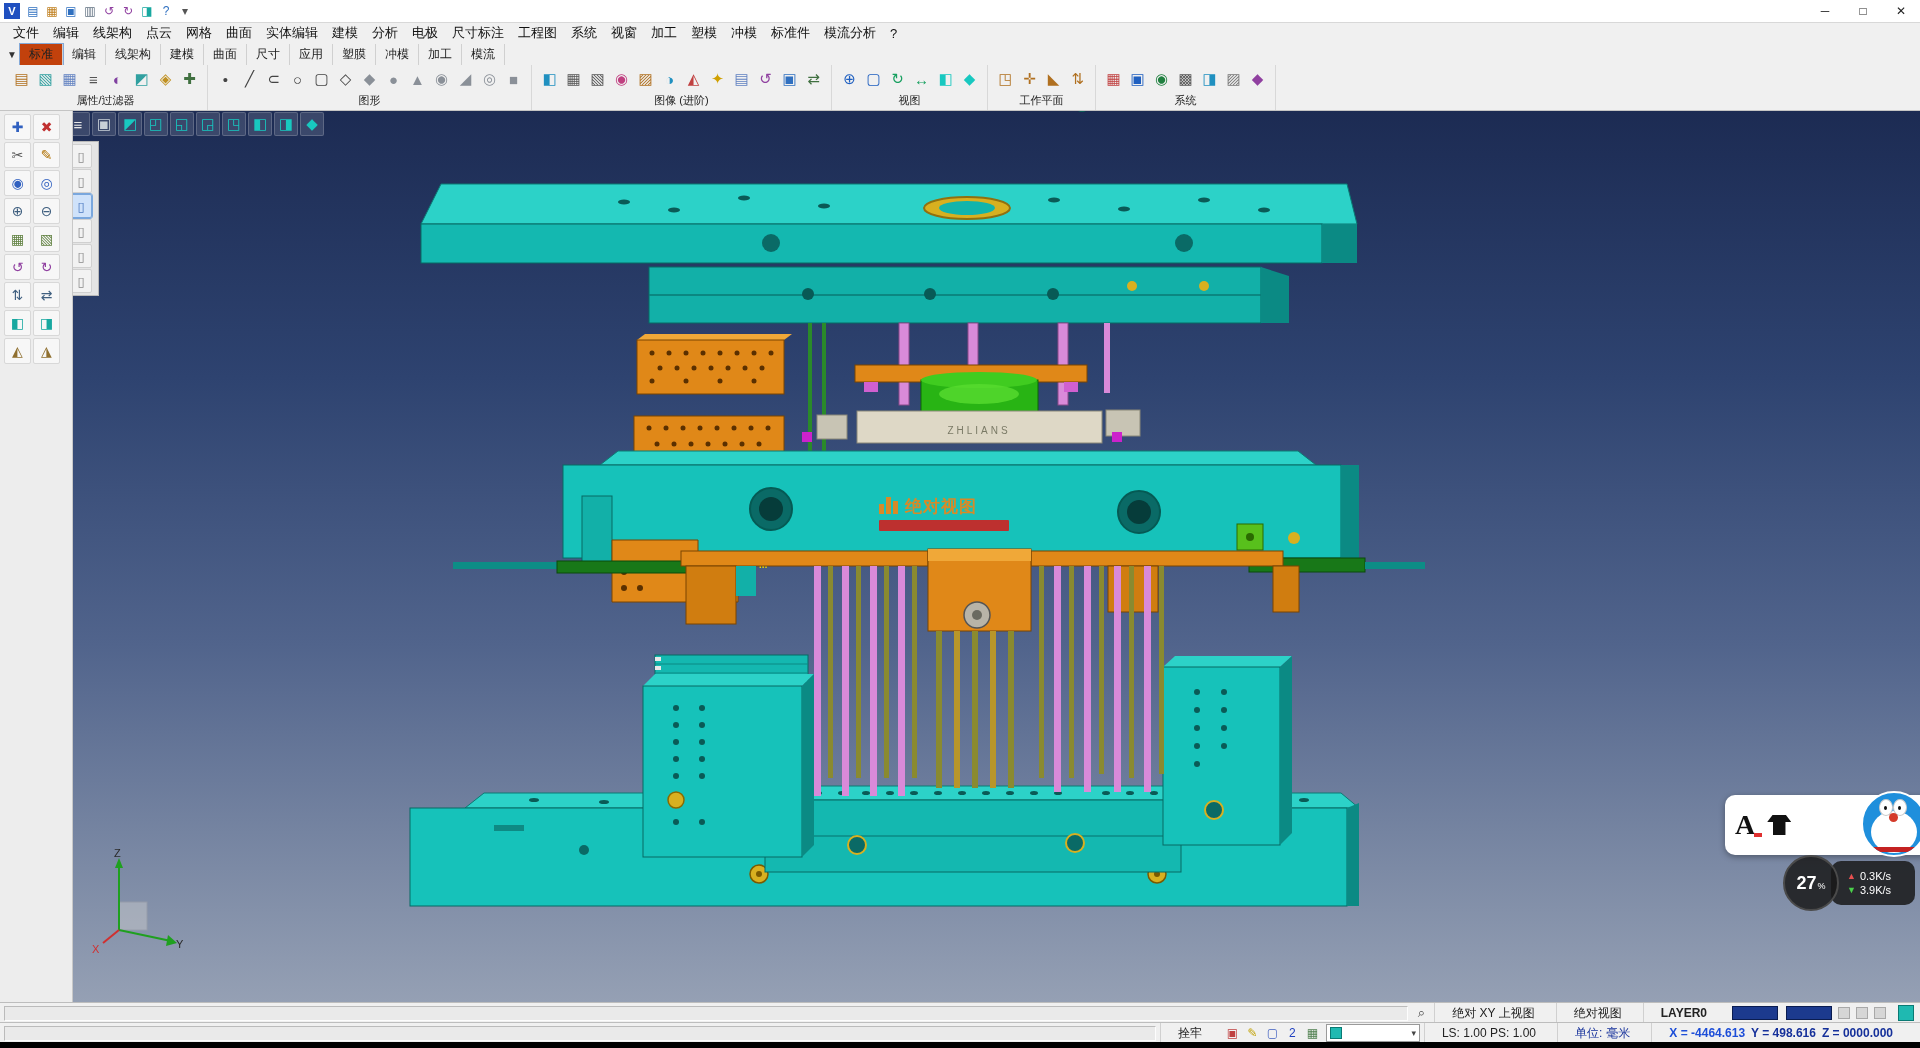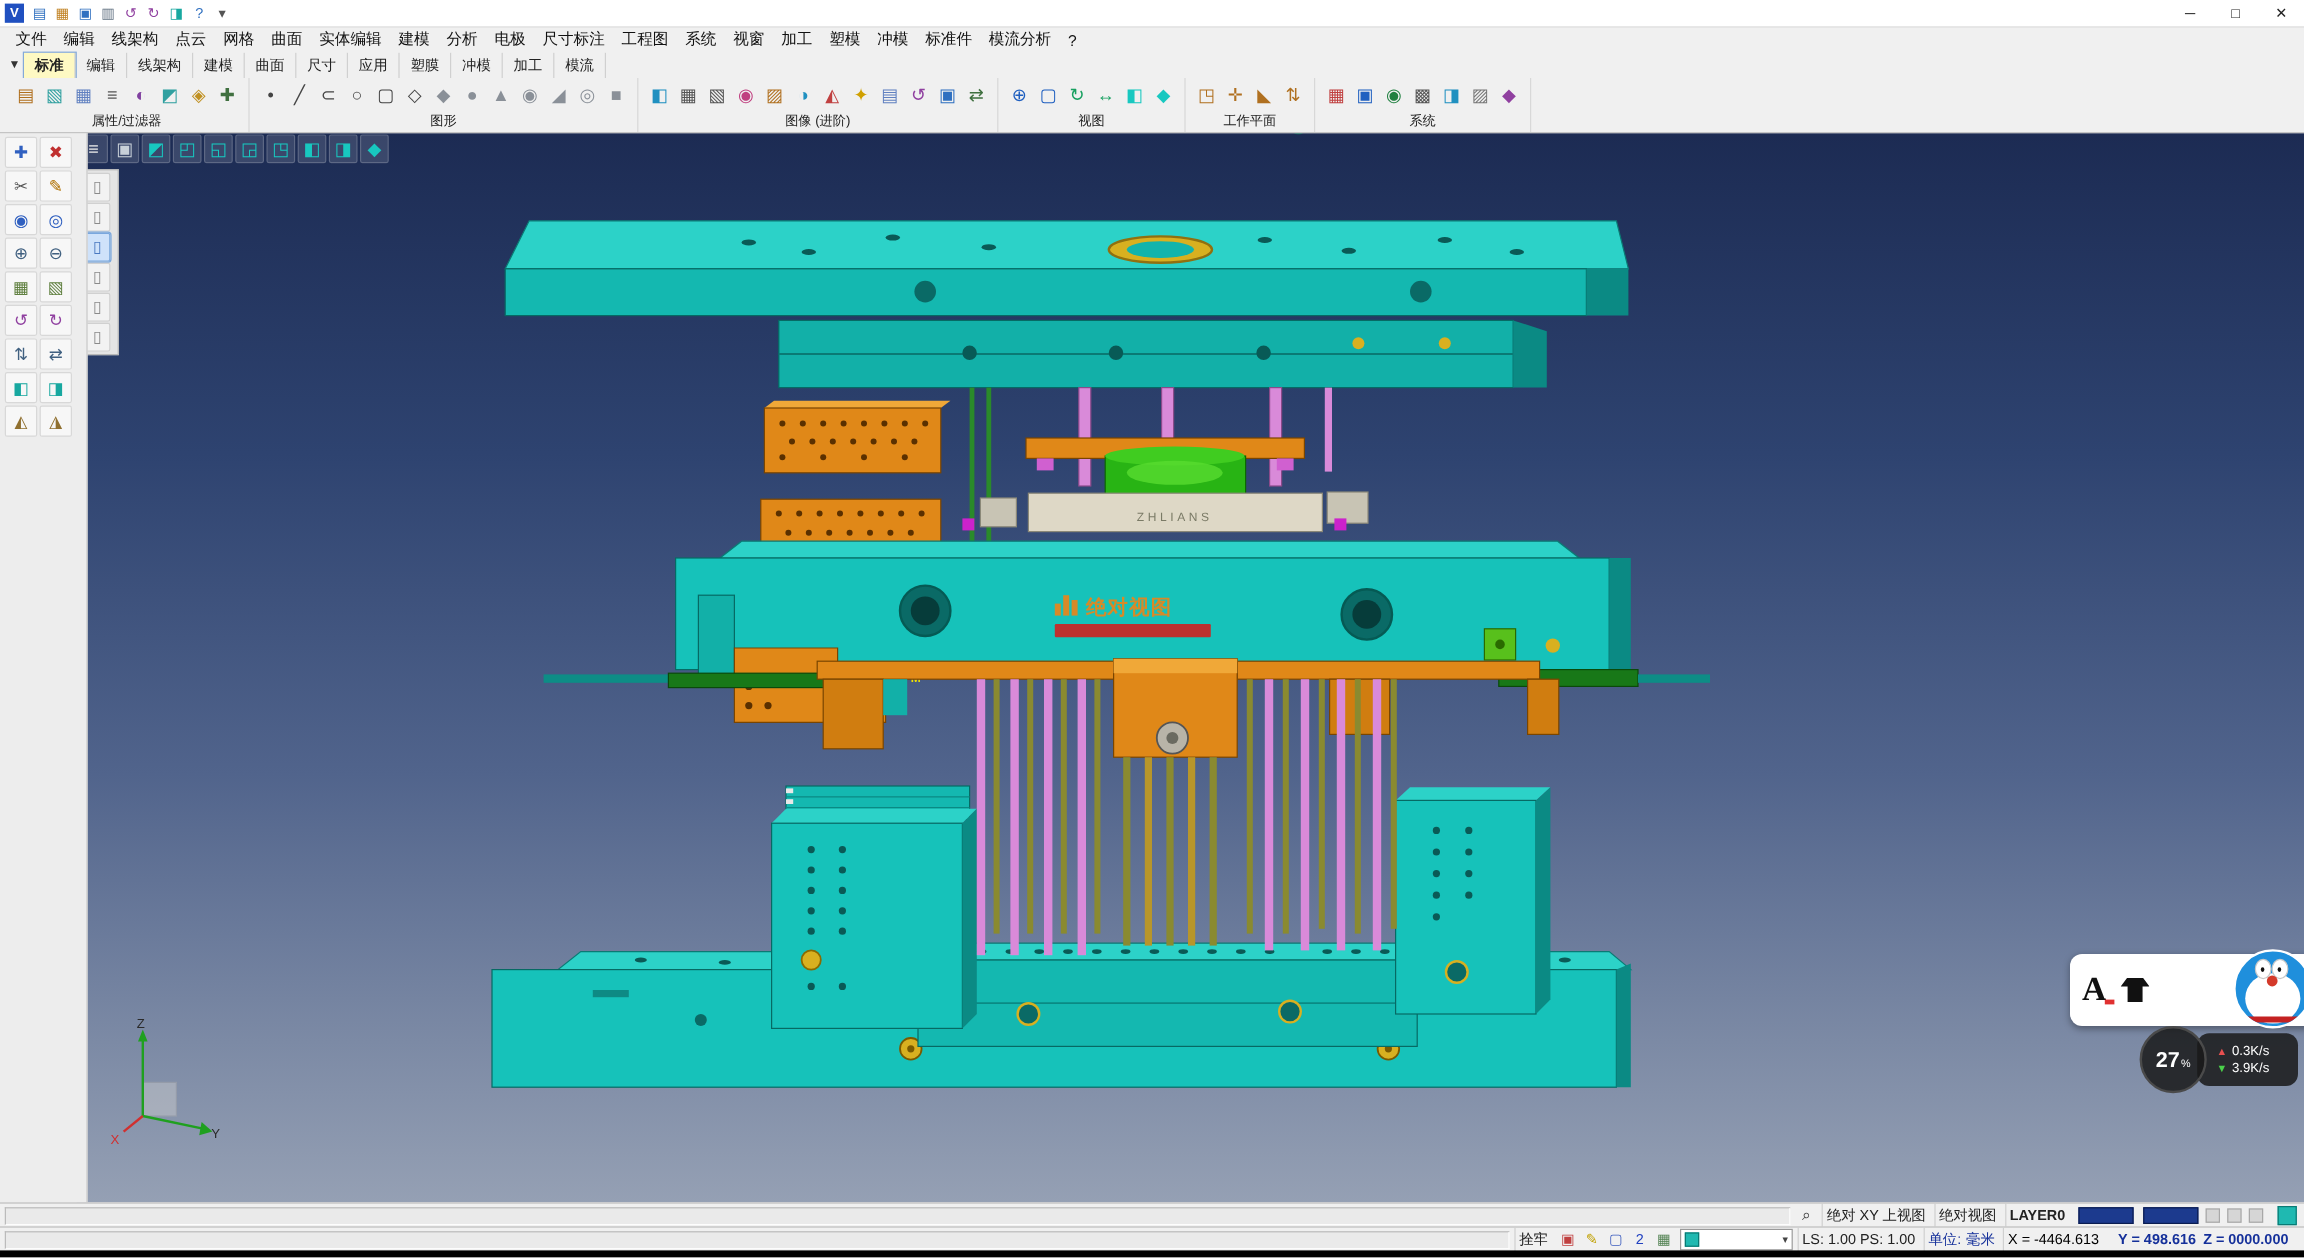--- a/index.html
+++ b/index.html
@@ -24,21 +24,21 @@
   
   .menubar{position:absolute;top:22px;left:0;right:0;height:22px;background:#f0f0f0;display:flex;
            align-items:center;padding-left:6px;font-size:13px;z-index:9}
   .menu-item{padding:2px 7px;color:#111;white-space:nowrap}
 
   
   .tabbar{position:absolute;top:44px;left:0;right:0;height:21px;background:#f0f0f0;display:flex;
           align-items:center;padding-left:4px;font-size:12px;border-bottom:1px solid #dcdcdc;z-index:9}
   .tab-caret{width:16px;text-align:center;color:#333;font-size:10px}
   .tab{padding:2px 9px;border-right:1px solid #d0d0d0;color:#222;white-space:nowrap}
-  .tab.active{background:#fef9c3;outline:1px solid #84a9d8;font-weight:bold}
+  .tab.active{background:#c2410c;outline:1px solid #84a9d8;font-weight:normal}
 
   
   .toolbar{position:absolute;top:65px;left:0;right:0;height:45px;background:#f0f0f0;
            border-bottom:1px solid #c4c4c4;display:flex;align-items:stretch;padding-left:4px;z-index:9}
   .tb-group{display:flex;flex-direction:column;justify-content:space-between;border-right:1px solid #d8d8d8;padding:2px 6px 0}
   .tb-icons{display:flex;gap:1px}
   .tb-icons .icon{width:23px;height:24px;font-size:15px}
   .tb-label{font-size:11px;text-align:center;color:#222;padding-bottom:2px;white-space:nowrap}
 
   
@@ -64,34 +64,34 @@
   .wm-bars i{display:inline-block;width:5px;background:#e8861c;margin-right:2px}
   .wm-bars i:nth-child(1){height:10px}.wm-bars i:nth-child(2){height:17px}.wm-bars i:nth-child(3){height:13px}
   .wm-title{font-size:17px;font-weight:bold;color:#e8861c;letter-spacing:1px;white-space:nowrap}
   .wm-red{margin-top:2px;width:130px;height:11px;background:#cc2424;border-radius:1px}
 
   
   .statusbar1,.statusbar2{position:absolute;left:0;right:0;height:20px;background:#f0f0f0;
       border-top:1px solid #bdbdbd;display:flex;align-items:center;font-size:12px;gap:4px;padding:0 4px;z-index:10}
   .statusbar1{top:1002px}.statusbar2{top:1022px}
   .sunken{flex:1;height:13px;background:#eaeaea;border:1px solid #bbb;border-bottom-color:#fdfdfd;border-right-color:#fdfdfd}
-  .seg{padding:0 3px;border-left:1px solid #d0d0d0;height:100%;display:flex;align-items:center;
+  .seg{padding:0 17px;border-left:1px solid #d0d0d0;height:100%;display:flex;align-items:center;
        color:#222;white-space:nowrap}
   .seg.layer{font-weight:bold}
   .s-ico{width:18px;height:18px;font-size:13px;color:#444}
   .navybar{width:44px;height:12px;background:#1c3a8e;border:1px solid #0a1c50;margin-left:4px;flex:none}
   .minisq{width:10px;height:10px;background:#d6d6d6;border:1px solid #a8a8a8;margin-left:2px;flex:none}
   .tealsq{width:14px;height:14px;background:#1fb9b1;border:1px solid #0a7a74;margin:0 2px 0 8px;flex:none}
   .s2icons{display:flex;gap:1px}
   .s2icons .icon{width:19px;height:18px;font-size:12px}
   .combo{width:86px;height:16px;background:#fff;border:1px solid #9a9a9a;display:flex;align-items:center;
          padding:0 3px;gap:4px;flex:none}
   .combo .sw{width:10px;height:10px;background:#1fb9b1;border:1px solid #0a7a74}
   .combo .car{margin-left:auto;font-size:9px;color:#444}
-  .cx{color:#000000;font-weight:normal;margin-right:16px}
+  .cx{color:#1d4ed8;font-weight:bold;margin-right:6px}
   .cyz{color:#15309a;font-weight:bold;margin-right:6px}
   .units-l{color:#15309a;margin-right:4px}.units-v{color:#15309a}
   .blackstrip{position:absolute;left:0;right:0;top:1042px;height:6px;background:#000;z-index:10}
 
   
   .netwidget{position:absolute;left:1725px;top:795px;width:200px;height:120px;z-index:6}
   .nw-card{position:absolute;left:0;top:0;width:186px;height:60px;background:#fff;border-radius:10px;
            box-shadow:0 2px 6px rgba(0,0,0,.35);display:flex;align-items:center;padding:0 10px;gap:12px}
   .nw-a{font-family:"Liberation Serif","DejaVu Serif",serif;font-size:28px;font-weight:bold;color:#111;
         line-height:1;position:relative}

